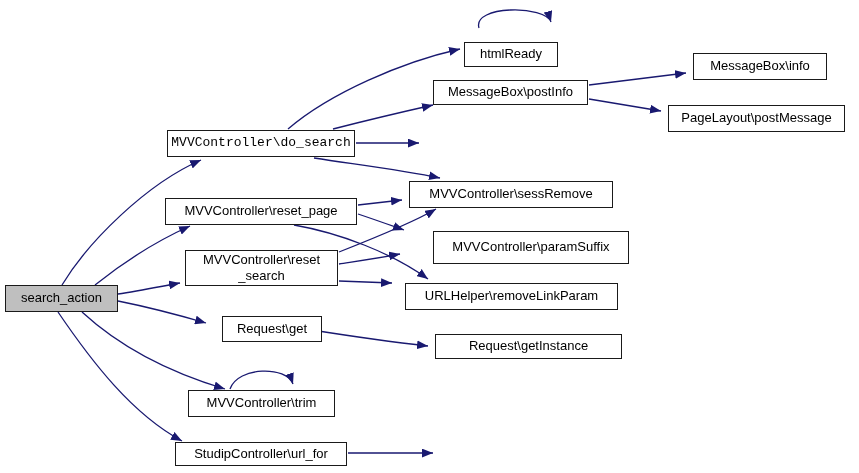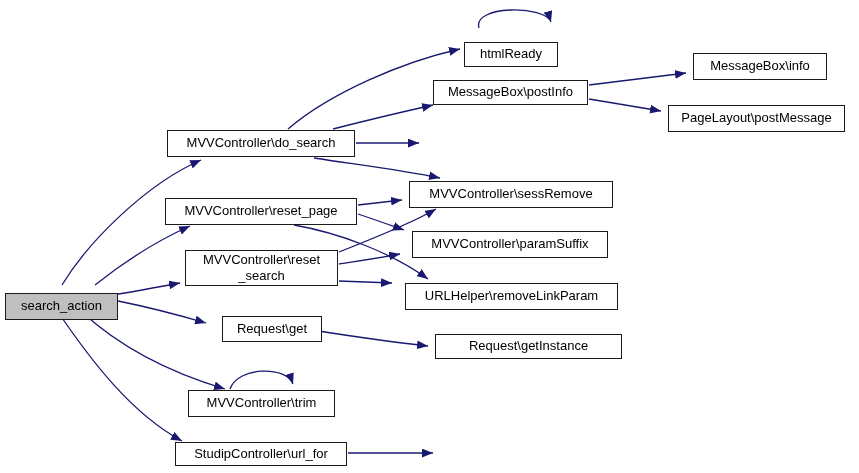--- a/index.html
+++ b/index.html
@@ -4,21 +4,21 @@
 <style>
   html,body{margin:0;padding:0;background:#ffffff;}
   #graph{position:relative;width:859px;height:473px;background:#ffffff;
          font-family:"Liberation Sans","DejaVu Sans",sans-serif;overflow:hidden;}
   svg.edges{position:absolute;left:0;top:0;width:859px;height:473px;}
   path.edge{fill:none;stroke:#191970;stroke-width:1.3px;}
   .node{position:absolute;display:flex;align-items:center;justify-content:center;
         background:#ffffff;border:1px solid #1a1a1a;color:#000000;
         font-size:13px;line-height:1.25;text-align:center;white-space:pre-line;
         box-sizing:border-box;cursor:pointer;}
-  .node.root{background:#bfbfbf;cursor:default;margin-top:8px;}
+  .node.root{background:#bfbfbf;cursor:default;}
 </style>
 </head>
 <body>
 
 <div id="graph">
 
   <svg class="edges" viewBox="0 0 859 473">
     <defs>
       <marker id="arrow" viewBox="0 0 10 8" refX="10" refY="4" markerWidth="11" markerHeight="9" orient="auto" markerUnits="userSpaceOnUse">
         <path d="M0,0 L10,4 L0,8 z" fill="#191970"></path>
@@ -43,41 +43,41 @@
     <path class="edge" d="M339,252 C372,239 414,222 436,209" marker-end="url(#arrow)"></path>
     <path class="edge" d="M339,264 C358,261 378,258 400,254" marker-end="url(#arrow)"></path>
     <path class="edge" d="M339,281 L392,283" marker-end="url(#arrow)"></path>
     <path class="edge" d="M312,330 C350,336 392,342 428,346" marker-end="url(#arrow)"></path>
     <path class="edge" d="M230,389 C238,366 287,366 293,384" marker-end="url(#arrow)"></path>
     <path class="edge" d="M348,453 L433,453" marker-end="url(#arrow)"></path>
   </svg>
 
   <div class="node root" style="left:5px;top:285px;width:113px;height:27px;">search_action</div>
 
-  <div class="node" style="left:167px;top:130px;width:188px;height:27px;">MVVController\do_search</div>
+  <div class="node" style="left:167px;top:130px;width:188px;height:27px;font-family:Liberation Mono, monospace;">MVVController\do_search</div>
 
   <div class="node" style="left:165px;top:198px;width:192px;height:27px;">MVVController\reset_page</div>
 
   <div class="node" style="left:185px;top:250px;width:153px;height:36px;">MVVController\reset
 _search</div>
 
   <div class="node" style="left:211px;top:316px;width:100px;height:26px;margin-left:11px;">Request\get</div>
 
   <div class="node" style="left:188px;top:390px;width:147px;height:27px;">MVVController\trim</div>
 
   <div class="node" style="left:175px;top:442px;width:172px;height:24px;">StudipController\url_for</div>
 
   <div class="node" style="left:464px;top:28px;width:94px;height:25px;margin-top:14px;">htmlReady</div>
 
   <div class="node" style="left:433px;top:80px;width:155px;height:25px;">MessageBox\postInfo</div>
 
 
   <div class="node" style="left:409px;top:181px;width:204px;height:27px;">MVVController\sessRemove</div>
 
-  <div class="node" style="left:412px;top:231px;width:196px;height:27px;text-align:center;">MVVController\paramSuffix</div>
+  <div class="node" style="left:433px;top:231px;width:196px;height:33px;text-align:center;">MVVController\paramSuffix</div>
 
   <div class="node" style="left:405px;top:283px;width:213px;height:27px;">URLHelper\removeLinkParam</div>
 
   <div class="node" style="left:435px;top:334px;width:187px;height:25px;">Request\getInstance</div>
 
   <div class="node" style="left:693px;top:53px;width:134px;height:27px;">MessageBox\info</div>
 
   <div class="node" style="left:668px;top:105px;width:177px;height:27px;">PageLayout\postMessage</div>
 
 

